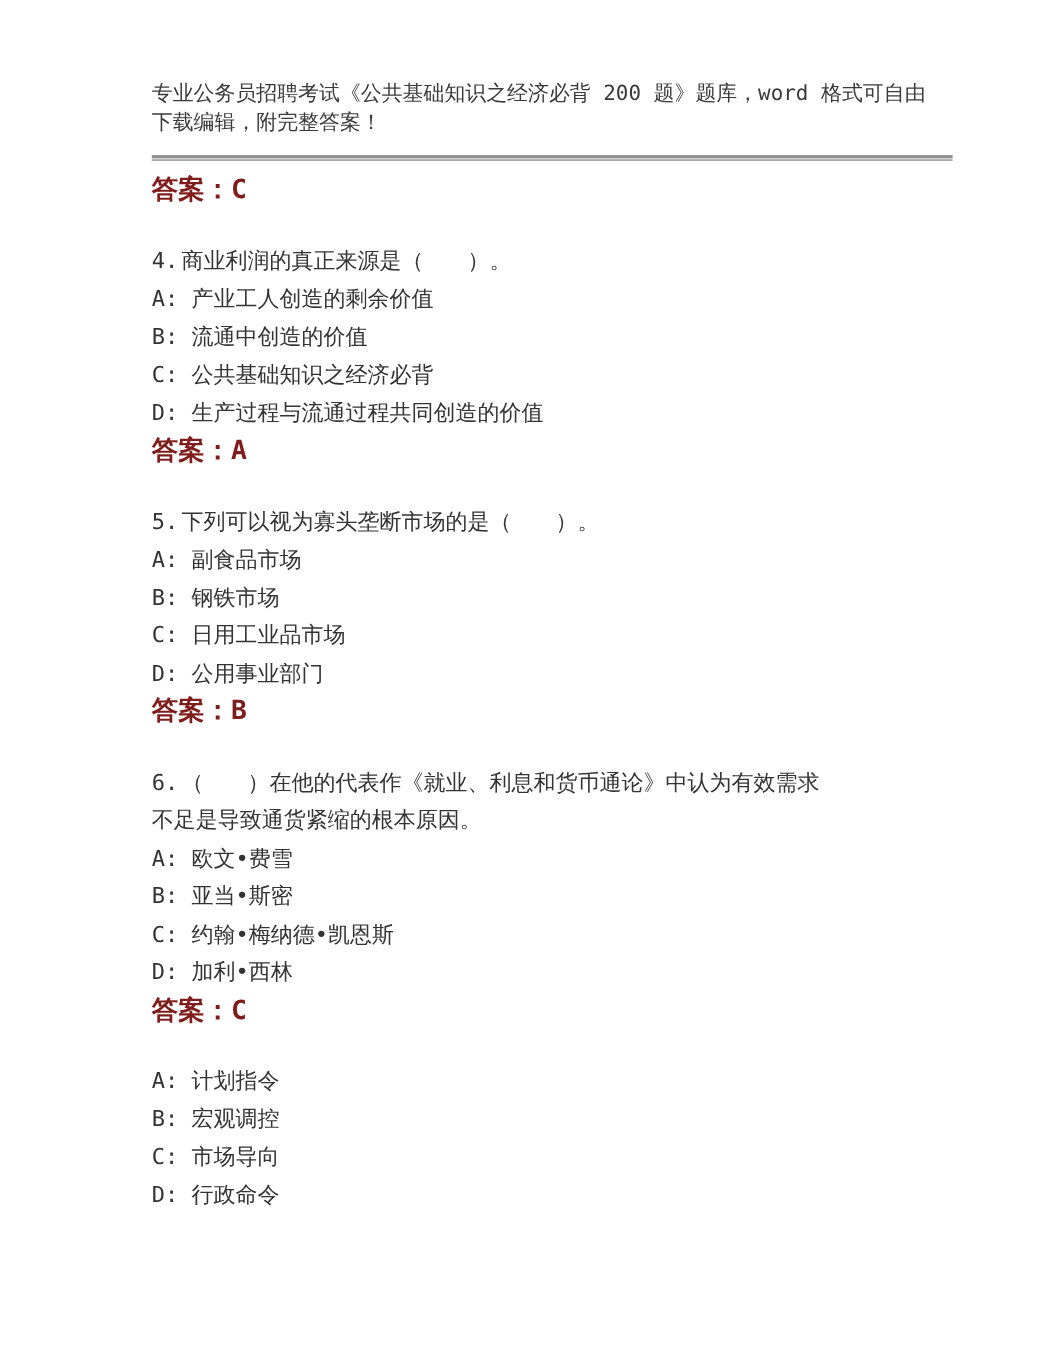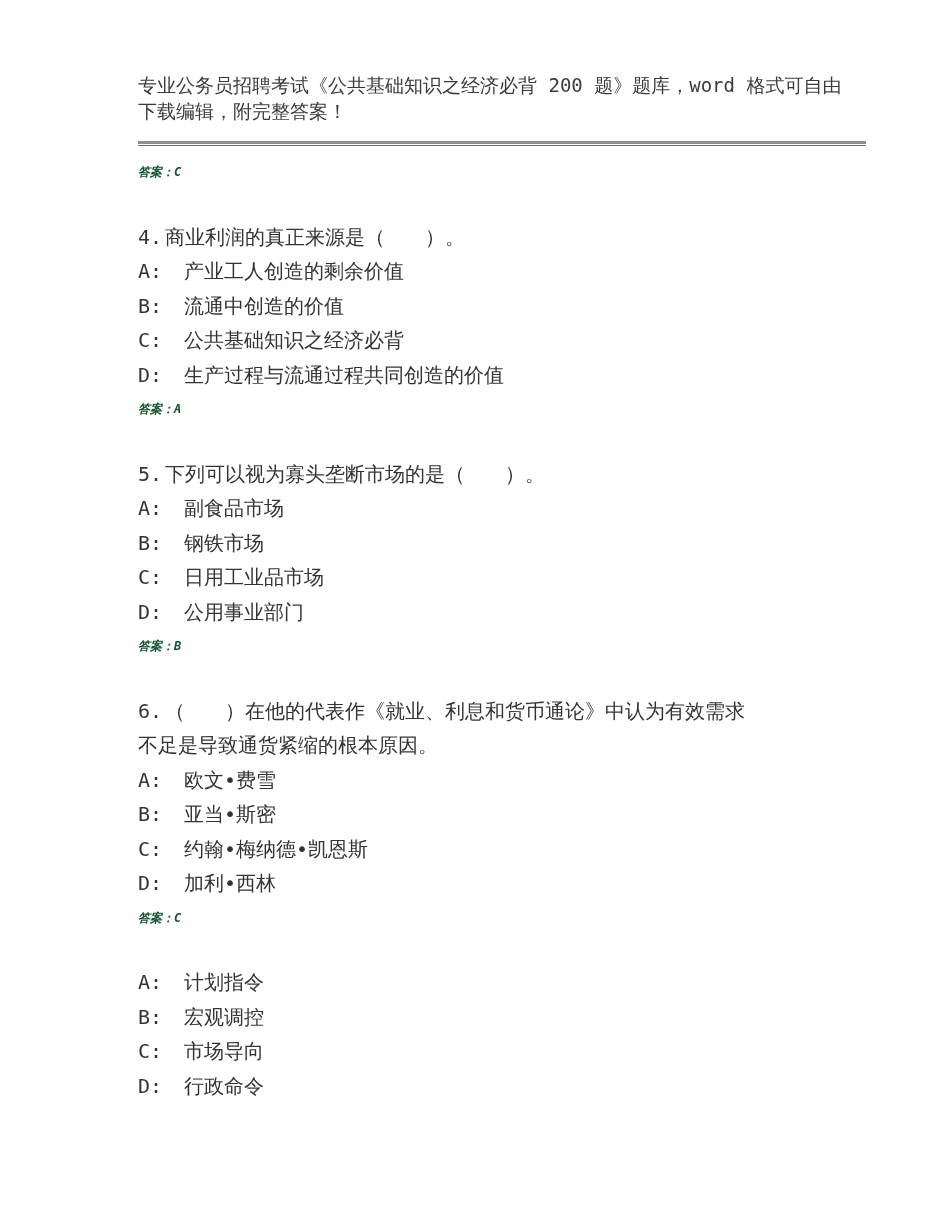--- a/index.html
+++ b/index.html
@@ -27,26 +27,25 @@
   }
   .divider {
     width: 728px;
     margin-top: 17px;
     height: 1px;
     background: #ffffff;
     border-top: 3px solid #8f8f8f;
     border-bottom: 1px solid #707070;
   }
   .answer-row {
-    font-size: 12px;
+    font-size: 24px;
     line-height: 34.5px;
     font-weight: bold;
-    color: #14532d;
+    color: #7f1d1d;
     white-space: nowrap;
-    font-style: italic;
   }
   .answer-row.orphan {
     margin-top: 9px;
   }
   .question-block {
     margin-top: 30px;
     font-size: 20px;
     line-height: 34.5px;
   }
   .q-line {
@@ -59,21 +58,20 @@
   }
   .opt-row {
     display: flex;
   }
   .opt-label {
     flex: none;
     width: 36px;
   }
   .opt-text {
     white-space: nowrap;
-    margin-left: 10px;
   }
 </style>
 </head>
 <body>
 
 <div class="page">
 
   <div class="doc-header">
     <div class="h-line">专业公务员招聘考试《公共基础知识之经济必背 200 题》题库，word 格式可自由</div>
     <div class="h-line">下载编辑，附完整答案！</div>

